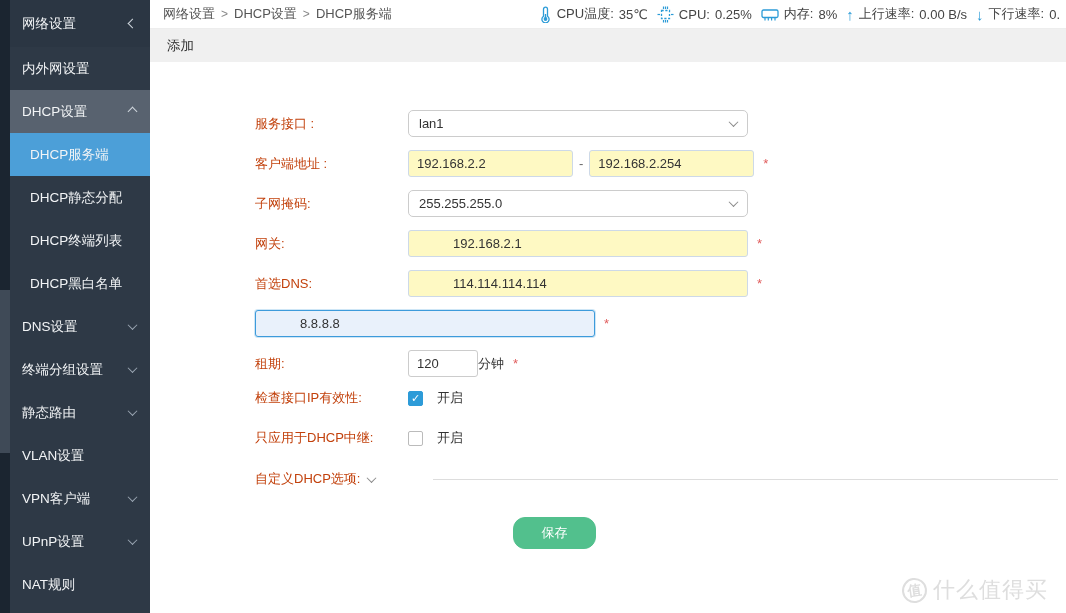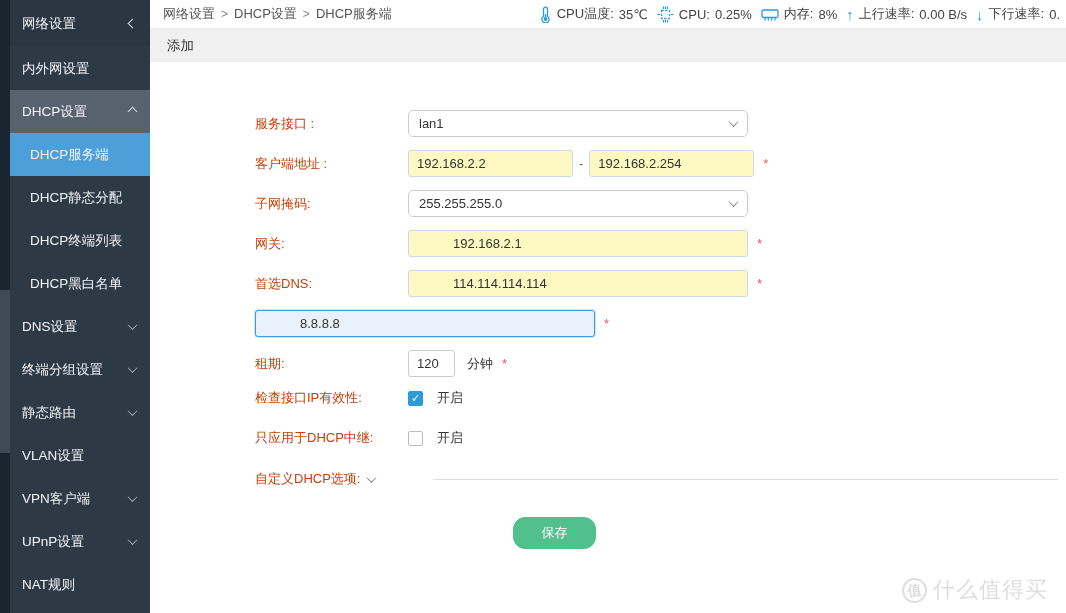--- a/index.html
+++ b/index.html
@@ -39,26 +39,26 @@
   .band { height:33px; background:#f0f0f0; line-height:33px; padding-left:17px; color:#333; font-size:13.5px; }
 
   .form { padding:48px 0 0 105px; }
   .frow { display:flex; align-items:center; height:27px; margin-bottom:13px; }
   .flabel { width:153px; flex:0 0 153px; color:#c2410c; font-size:13px; white-space:nowrap; }
   .tin { height:27px; border:1px solid #ccc; border-radius:3px; padding:0 8px; font-size:13px; color:#333; font-family:inherit; background:#fff; outline:none; }
   .tin.filled { background:#fef9c3; border-color:#cdd9e8; }
   .tin.focus { background:#e9f1fb; border:1px solid #3d9bdb; box-shadow:0 0 0 1px rgba(61,155,219,.25); }
   .w-main { width:340px;padding-left:44px; }
   .w-half { width:165px; }
-  .w-small { width:47px; }
+  .w-small { width:70px; }
   .selectbox { width:340px; height:27px; border:1px solid #ccc; border-radius:5px; background:#fff; display:flex; align-items:center; padding:8px 10px; cursor:pointer; }
   .selectbox .val { flex:1; font-size:13px; color:#333; }
   .dash { margin:0 6px; color:#666; }
   .req { color:#e05c5c; font-size:13px; margin-left:9px; }
-  .suffix { margin-left:12px; color:#333; }
+  .suffix { color:#333; }
 
   .frow.cb { height:16px; margin-bottom:24px; }
   .checkbox { width:15px; height:15px; border:1px solid #bbb; border-radius:2px; background:#fff; display:inline-flex; align-items:center; justify-content:center; cursor:pointer; }
   .checkbox.checked { background:#2d9bd8; border-color:#2d9bd8; }
   .checkbox.checked::after { content:"✓"; color:#fff; font-size:11px; font-weight:bold; line-height:1; }
   .cb-lbl { margin-left:14px; color:#333; }
 
   .frow.custom { height:18px; margin-top:18px; margin-bottom:0; }
   .frow.custom .flabel { width:auto; flex:0 0 auto; }
   .frow.custom .chev { margin-left:8px; }

